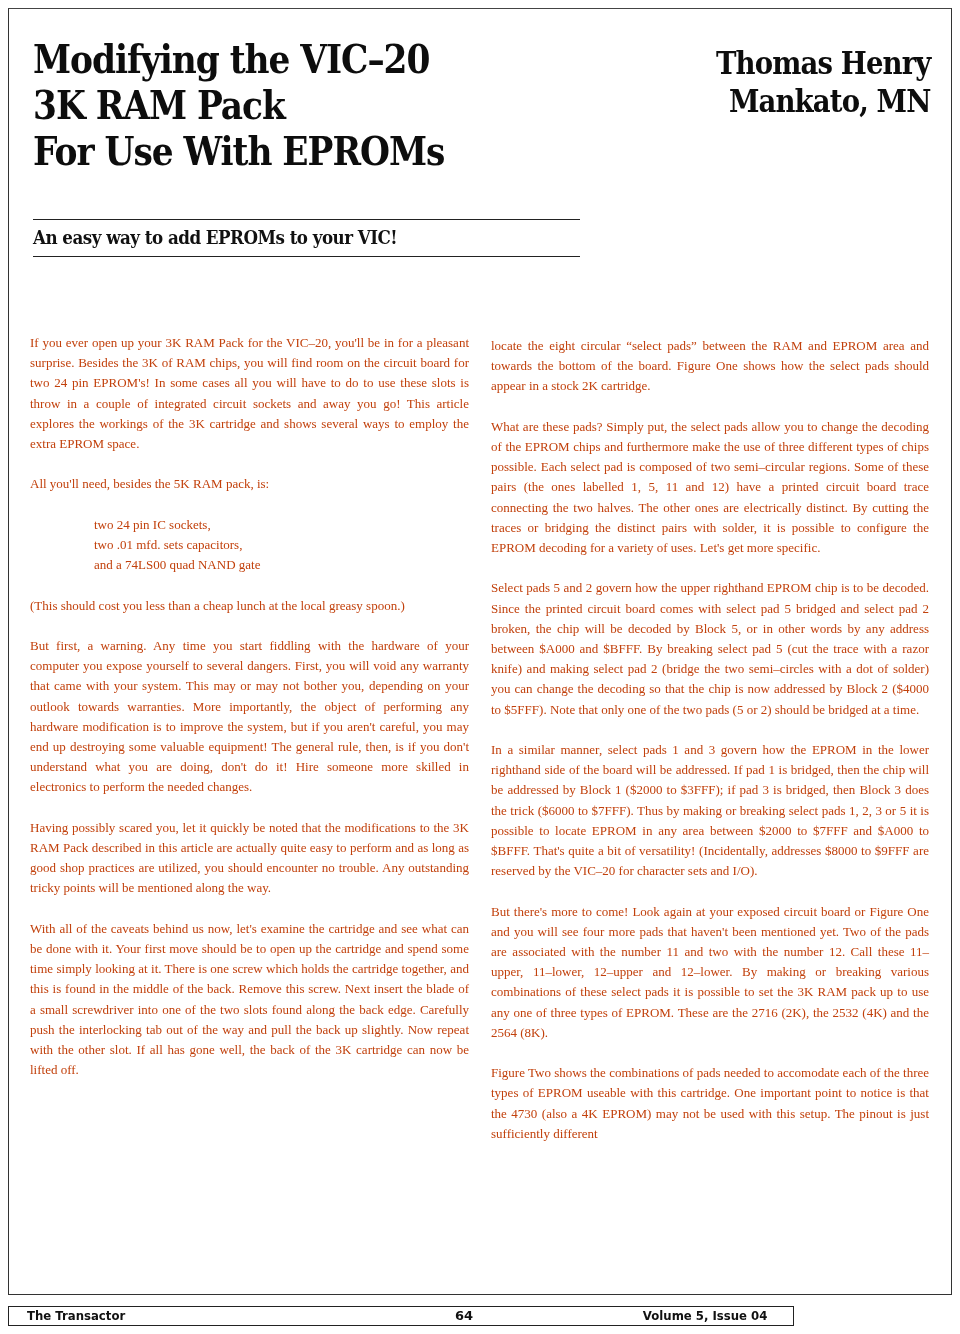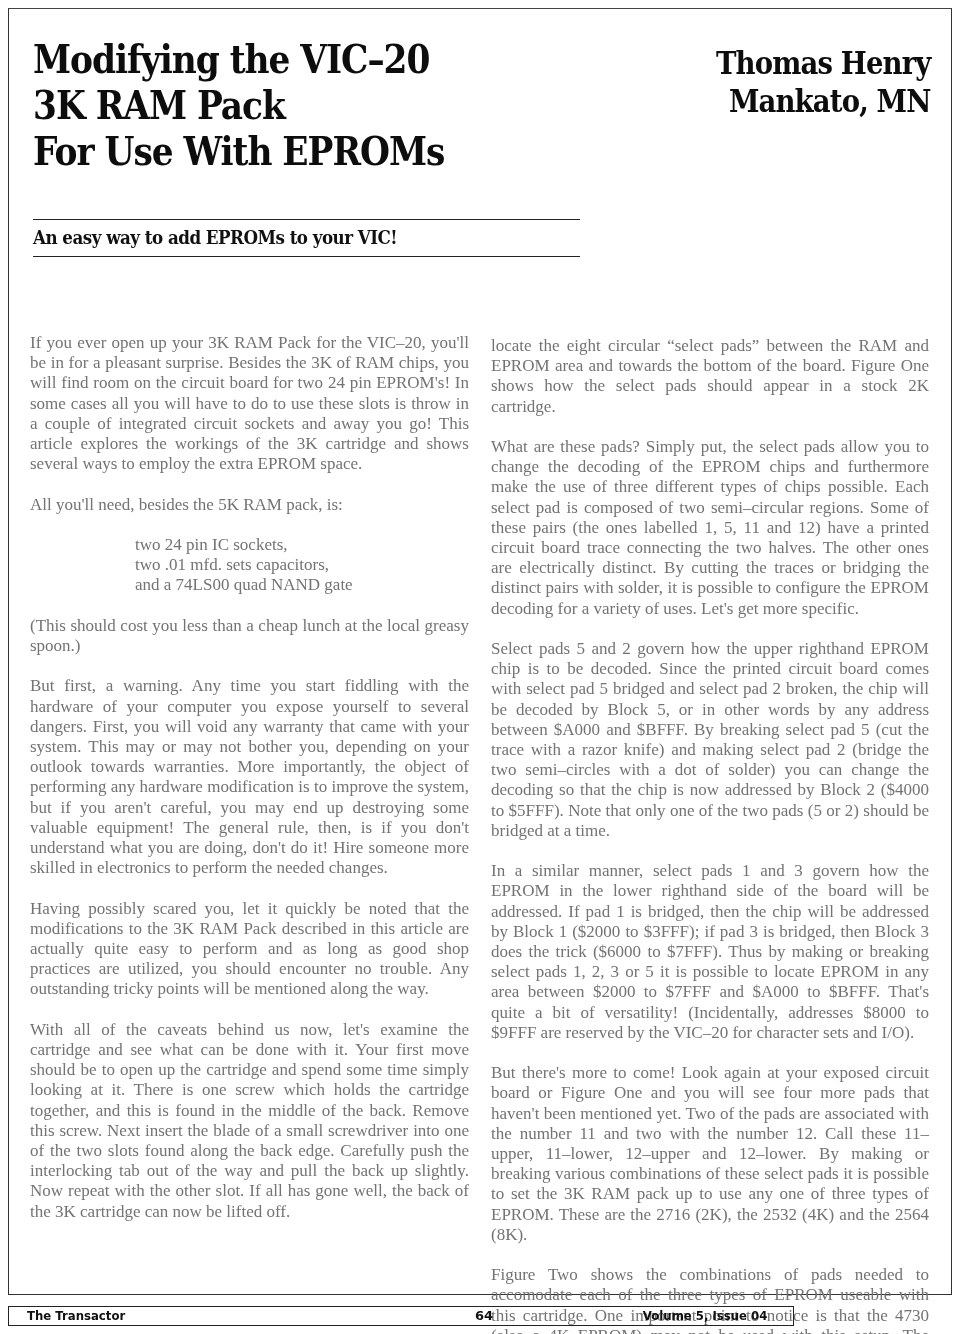--- a/index.html
+++ b/index.html
@@ -2,29 +2,29 @@
 <html><head>
 <meta charset="utf-8">
 <style>
   html, body { margin: 0; padding: 0; background: #ffffff; }
   body { width: 960px; height: 1334px; position: relative; overflow: hidden; color: #111; }
   .frame { position: absolute; left: 8px; top: 8px; width: 944px; height: 1287px; border: 1.5px solid #333; border-top: 1.5px solid #444; box-sizing: border-box; }
   .title { position: absolute; left: 33px; top: 36px; font-family: "DejaVu Serif", serif; font-weight: bold; font-size: 40px; line-height: 46px; letter-spacing: -1.2px; color: #0d0d0d; transform: scaleX(0.86); transform-origin: left top; white-space: nowrap; }
   .author { position: absolute; right: 30px; top: 44px; font-family: "DejaVu Serif", serif; font-weight: bold; font-size: 32px; line-height: 38px; text-align: right; letter-spacing: -1px; color: #0d0d0d; transform: scaleX(0.86); transform-origin: right top; white-space: nowrap; }
   .rule { position: absolute; left: 33px; width: 547px; height: 0; border-top: 1.5px solid #222; }
   .subtitle { position: absolute; left: 33px; top: 226px; font-family: "DejaVu Serif", serif; font-weight: bold; font-size: 19px; letter-spacing: -0.6px; color: #111; transform: scaleX(0.88); transform-origin: left top; white-space: nowrap; }
-  .col { position: absolute; font-family: "Liberation Serif", serif; font-size: 17px; line-height: 20.2px; text-align: justify; color: #737373; }
+  .col { position: absolute; font-family: "Liberation Serif", serif; font-size: 13px; line-height: 20.2px; text-align: justify; color: #c2410c; }
   .col p { margin: 0 0 20.2px 0; }
   .col-left { left: 30px; top: 333px; width: 439px; }
   .col-right { left: 491px; top: 336px; width: 438px; }
   .list { margin: 0 0 20.2px 64px !important; text-align: left; }
-  .list span { display: block; margin-left: 41px; }
+  .list span { display: block; }
   .footer { position: absolute; left: 8px; top: 1306px; width: 786px; height: 20px; border: 1.5px solid #222; box-sizing: border-box; font-family: "DejaVu Sans", sans-serif; font-weight: bold; font-size: 13px; line-height: 17px; }
   .footer .f-left { position: absolute; left: 18px; top: 0; transform: scaleX(0.9); transform-origin: left top; }
-  .footer .f-center { position: absolute; left: 466px; top: 0; }
+  .footer .f-center { position: absolute; left: 446px; top: 0; }
   .footer .f-right { position: absolute; right: 26px; top: 0; transform: scaleX(0.9); transform-origin: right top; }
 </style>
 </head>
 <body>
 
 <div class="frame"></div>
 
 <div class="title">
   <div>Modifying the VIC–20</div>
   <div>3K RAM Pack</div>

